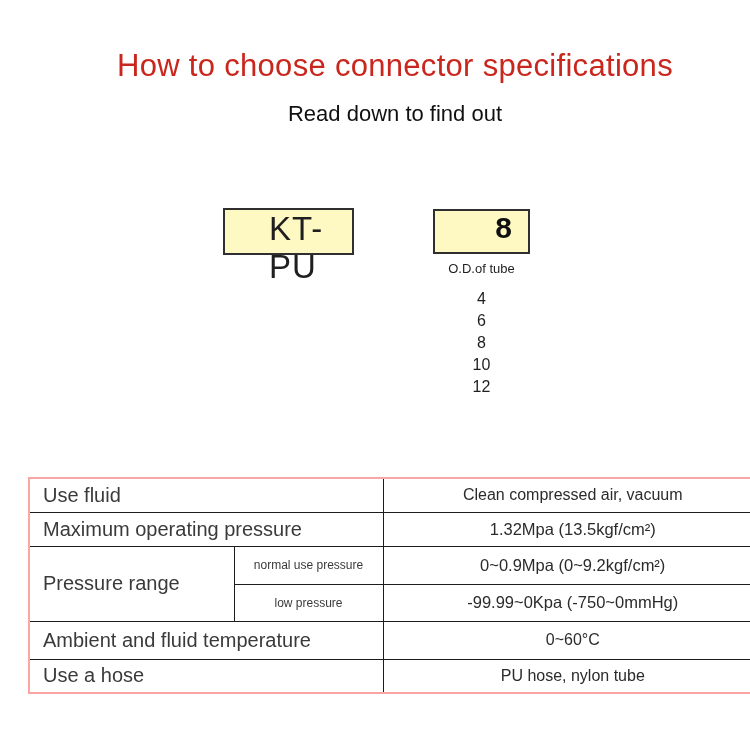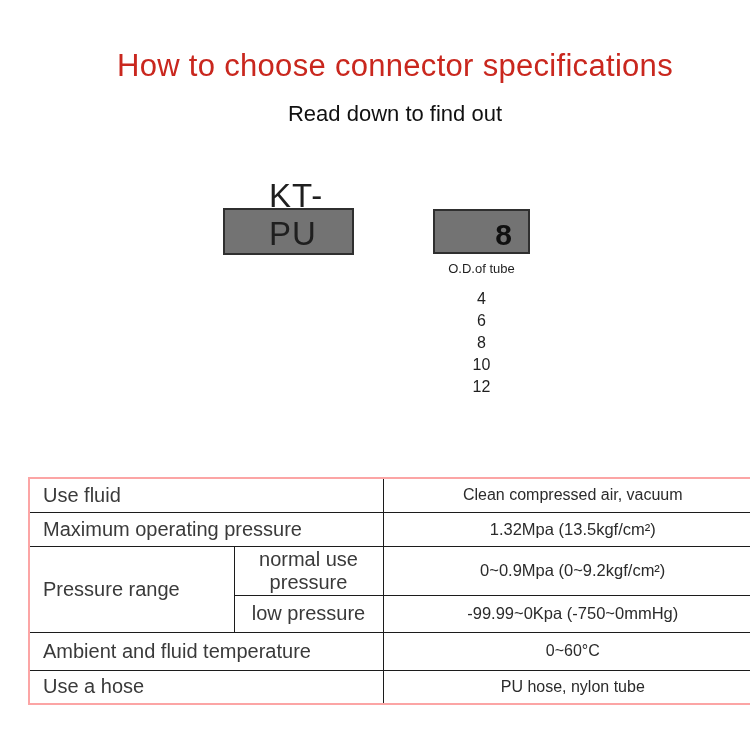--- a/index.html
+++ b/index.html
@@ -9,22 +9,22 @@
   }
   .title {
     position:absolute; top:48px; left:0; width:100%; text-align:center;
     font-size:31px; font-weight:normal; color:#c9271e; margin:0; letter-spacing:0.3px;
   }
   .subtitle {
     position:absolute; top:101px; left:0; width:100%; text-align:center;
     font-size:22px; color:#111111;
   }
   .code-box {
-    position:absolute; border:2px solid #2f2f2f; background:#737373;
-    display:flex; align-items:flex-end; justify-content:center; box-sizing:border-box;padding-left:44px;
+    position:absolute; border:2px solid #2f2f2f; background:#fef9c3;
+    display:flex; align-items:flex-start; justify-content:center; box-sizing:border-box;padding-left:44px;
   }
   .series-box { left:203px; top:208px; width:131px; height:47px; font-size:33px; color:#1f1f1f; letter-spacing:1px; }
   .size-box   { left:413px; top:209px; width:97px;  height:45px; font-size:30px; font-weight:bold; color:#101010; }
   .od-caption {
     position:absolute; top:261px; left:403px; width:117px; text-align:center;
     font-size:13px; color:#1f1f1f;
   }
   .size-options {
     position:absolute; top:288px; left:403px; width:117px; text-align:center;
     font-size:16px; color:#1f1f1f;
@@ -35,21 +35,21 @@
     position:absolute; left:8px; top:477px; width:734px;
     border-collapse:collapse; table-layout:fixed;
     border:2px solid #fca5a5;
   }
   table.spec td {
     border:1.5px solid #1c1c1c; box-sizing:border-box;
     vertical-align:middle; background:#ffffff;
   }
   td.beige { background:#f3ecdd; }
   td.label { font-size:20px; color:#3a3a3a; padding-left:13px; text-align:left; }
-  td.sublabel { font-size:20px; color:#3a3a3a; text-align:center; }
+  td.sublabel { font-size:12px; color:#3a3a3a; text-align:center; }
   td.value { text-align:center; color:#2b2b2b; }
   .v-lg { font-size:16px; }
   .v-md { font-size:16.5px; }
   .v-sm { font-size:16px; }
   tr.r-a { height:34px; }
   tr.r-b { height:34px; }
   tr.r-c1 { height:38px; }
   tr.r-c2 { height:37px; }
   tr.r-d { height:38px; }
   tr.r-e { height:34px; }

